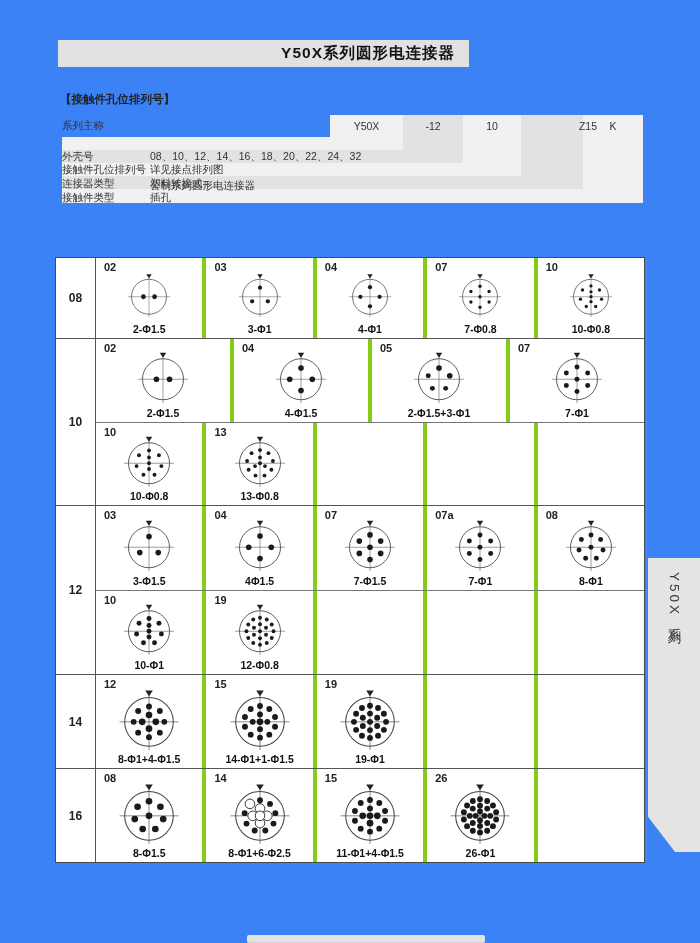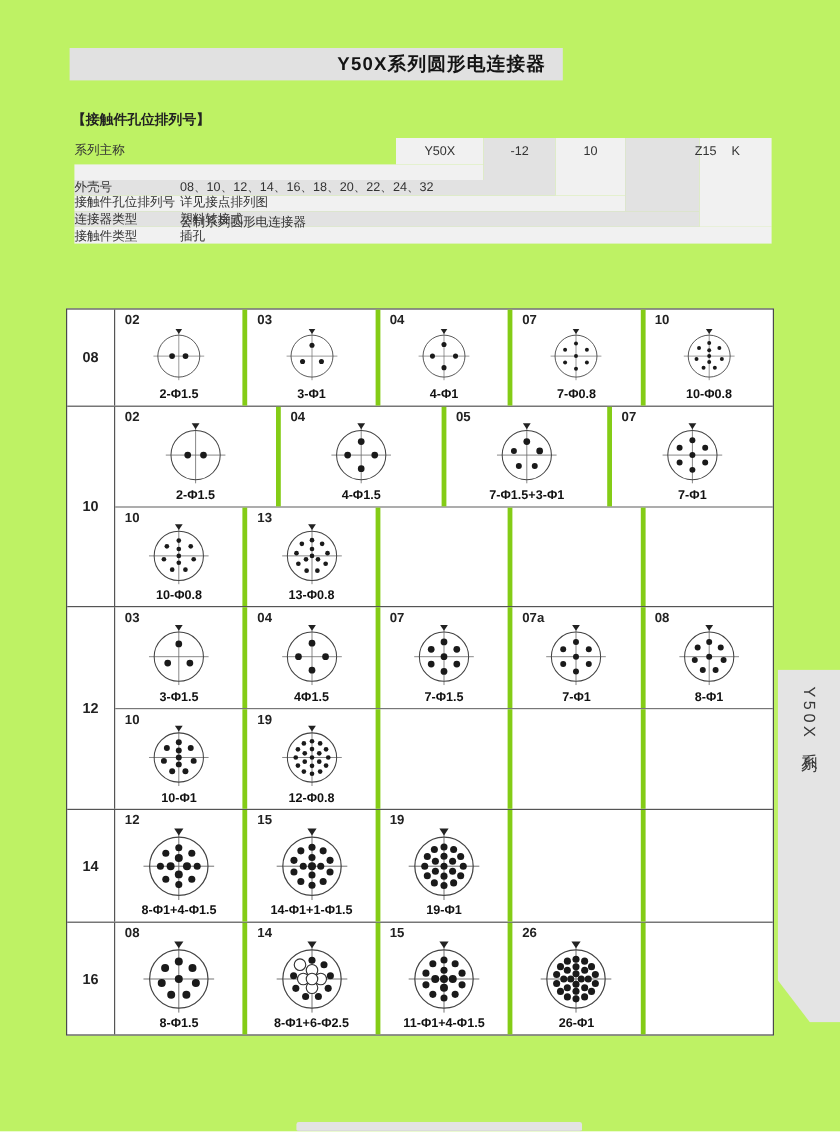--- a/index.html
+++ b/index.html
@@ -1,16 +1,16 @@
 <!DOCTYPE html>
 <html><head>
 <meta charset="utf-8">
 <style>
   html,body{margin:0;padding:0;background:#fff;}
-  .page{position:relative;width:700px;height:943px;background:#bef264;overflow:hidden;
+  .page{position:relative;width:700px;height:943px;background:#3b82f6;overflow:hidden;
         font-family:"Liberation Sans","DejaVu Sans",sans-serif;color:#1a1a1a;text-decoration:underline;}
   
   .header-band{position:absolute;left:58px;top:40px;width:411px;height:27px;background:#e1e1e1;
                display:flex;align-items:center;justify-content:flex-end;padding-right:14px;box-sizing:border-box;}
   .header-band span{font-size:15.5px;font-weight:bold;letter-spacing:1px;color:#141414;}
   
   .naming-title{position:absolute;left:60px;top:92px;font-size:11.5px;font-weight:bold;color:#222;}
   .naming-table{position:absolute;left:62px;top:115px;width:581px;height:88px;font-size:10.5px;color:#333;}
   .st{position:absolute;}
   .lt{background:#f1f1f1;} .dk{background:#e2e2e2;}
@@ -232,21 +232,21 @@
                 <line x1="4" y1="56" x2="96" y2="56" stroke="#666" stroke-width="1.2"></line>
                 <line x1="50" y1="12" x2="50" y2="100" stroke="#666" stroke-width="1.2"></line>
                 <circle cx="50" cy="56" r="38" fill="none" stroke="#444" stroke-width="1.6"></circle>
                 <polygon points="44,7 56,7 50,16" fill="#222"></polygon>
                 <circle cx="50" cy="35.099999999999994" r="5.2" fill="#1a1a1a"></circle>
                 <circle cx="69.8770811905687" cy="49.5415448175636" r="5.2" fill="#1a1a1a"></circle>
                 <circle cx="62.28471177291269" cy="72.9084551824364" r="4.6" fill="#1a1a1a"></circle>
                 <circle cx="37.71528822708731" cy="72.9084551824364" r="4.6" fill="#1a1a1a"></circle>
                 <circle cx="30.12291880943129" cy="49.54154481756359" r="4.6" fill="#1a1a1a"></circle>
               </svg>
-              <span class="ccap">7-Φ1.5+3-Φ1</span>
+              <span class="ccap">2-Φ1.5+3-Φ1</span>
             </div>
             <div class="cell">
               <span class="ccode">07</span>
               <svg viewBox="0 0 100 100" width="54" height="54">
                 <line x1="4" y1="56" x2="96" y2="56" stroke="#666" stroke-width="1.2"></line>
                 <line x1="50" y1="12" x2="50" y2="100" stroke="#666" stroke-width="1.2"></line>
                 <circle cx="50" cy="56" r="38" fill="none" stroke="#444" stroke-width="1.6"></circle>
                 <polygon points="44,7 56,7 50,16" fill="#222"></polygon>
                 <circle cx="50" cy="33.2" r="4.6" fill="#1a1a1a"></circle>
                 <circle cx="69.74537920628521" cy="44.6" r="4.6" fill="#1a1a1a"></circle>

